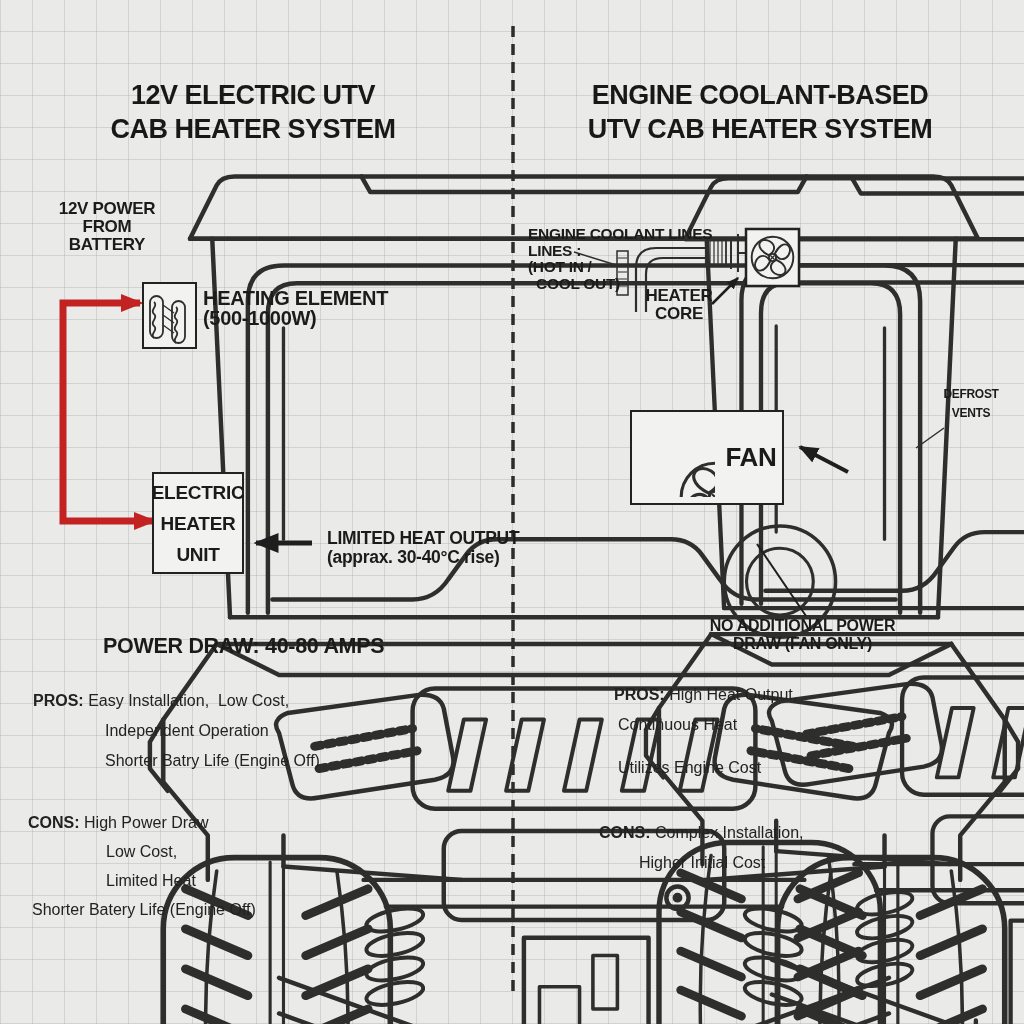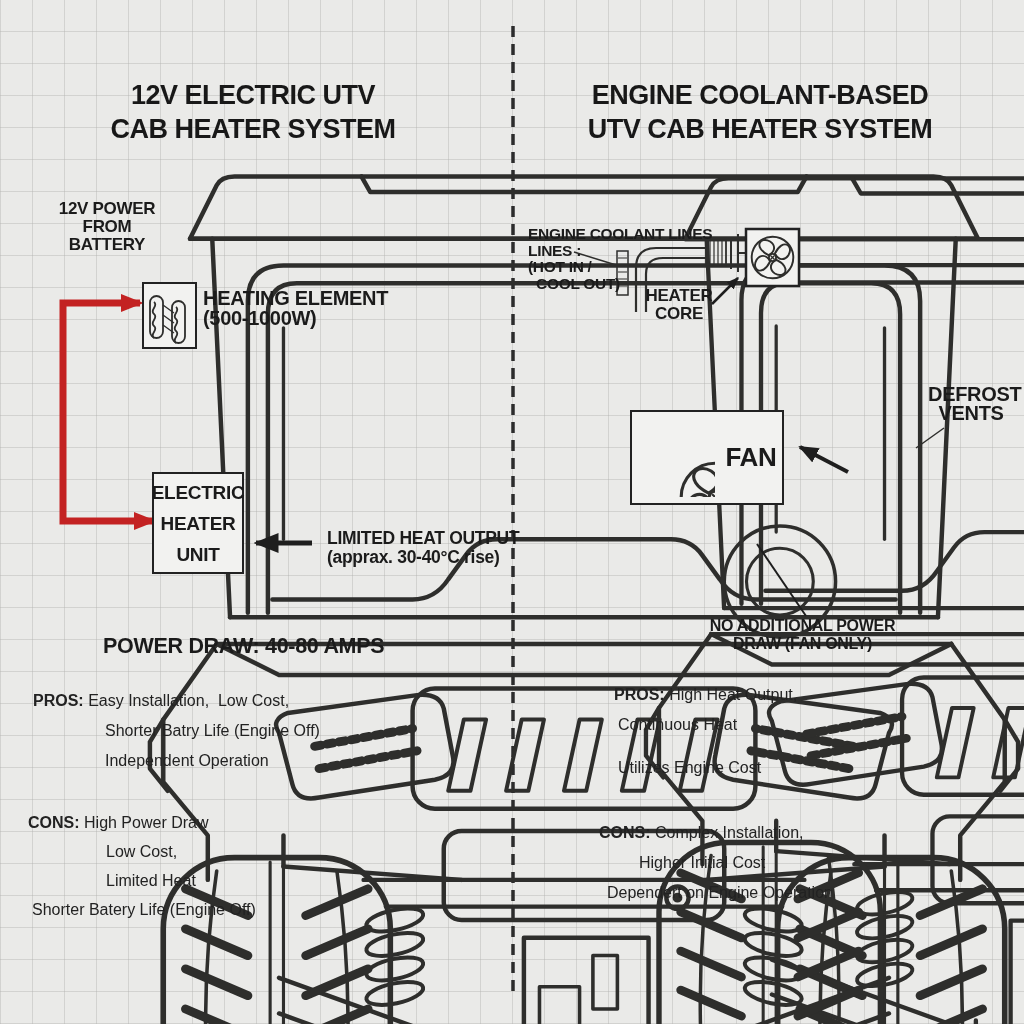--- a/index.html
+++ b/index.html
@@ -207,22 +207,22 @@
 
   <div class="abs lbl" style="left:302px;top:529px;font-size:17.5px;line-height:18.5px;margin-left:25px;">
     <div>LIMITED HEAT OUTPUT</div>
     <div>(apprax. 30-40°C rise)</div>
   </div>
 
   <div class="abs lbl" style="left:103px;top:634px;font-size:21.5px;">POWER DRAW: 40-80 AMPS</div>
 
   <div class="abs" style="left:33px;top:686px;">
     <div class="body-line"><span class="plabel">PROS:</span> <span>Easy Installation,  Low Cost,</span></div>
+    <div class="body-line" style="padding-left:72px;">Independent Operation</div>
     <div class="body-line" style="padding-left:72px;">Shorter Batry Life (Engine Off)</div>
-    <div class="body-line" style="padding-left:72px;">Independent Operation</div>
   </div>
 
   <div class="abs" style="left:28px;top:808px;">
     <div class="body-line" style="line-height:29px;"><span class="plabel">CONS:</span> <span>High Power Draw</span></div>
     <div class="body-line" style="line-height:29px;padding-left:78px;">Low Cost,</div>
     <div class="body-line" style="line-height:29px;padding-left:78px;">Limited Heat</div>
     <div class="body-line" style="line-height:29px;padding-left:4px;">Shorter Batery Life (Engine Off)</div>
   </div>
 
   <div class="abs lbl" style="left:528px;top:226px;font-size:15.5px;line-height:16.5px;">
@@ -230,21 +230,21 @@
     <div>LINES :</div>
     <div>(HOT IN /</div>
     <div style="padding-left:8px;">COOL OUT)</div>
   </div>
 
   <div class="abs lbl" style="left:638px;top:287px;width:82px;font-size:17px;line-height:18px;text-align:center;">
     <div>HEATER</div>
     <div>CORE</div>
   </div>
 
-  <div class="abs lbl" style="left:928px;top:385px;width:86px;font-size:20px;line-height:19px;text-align:center;">
+  <div class="abs lbl" style="left:928px;top:385px;width:86px;font-size:12px;line-height:19px;text-align:center;">
     <div>DEFROST</div>
     <div>VENTS</div>
   </div>
 
   <div class="abs annot-box" style="left:630px;top:410px;width:154px;height:95px;flex-direction:row;gap:10px;">
     <svg width="78" height="78" viewBox="-30 -30 60 60">
         <use href="#fanicon"></use>
       </svg>
     <div class="lbl" style="font-size:26px;">FAN</div>
   </div>
@@ -256,16 +256,15 @@
 
   <div class="abs" style="left:614px;top:680px;">
     <div class="body-line"><span class="plabel">PROS:</span> <span>High Heat Output,</span></div>
     <div class="body-line" style="padding-left:4px;">Continuous Heat</div>
     <div class="body-line" style="padding-left:4px;margin-top:13px;">Utilizes Engine Cost</div>
   </div>
 
   <div class="abs" style="left:599px;top:818px;">
     <div class="body-line"><span class="plabel">CONS:</span> <span>Complex Installation,</span></div>
     <div class="body-line" style="padding-left:40px;">Higher Initial Cost</div>
-    <div class="body-line" style="padding-left:8px;">Dependert on Engine Operation</div>
   </div>
 
 </div>
 
 </body></html>

